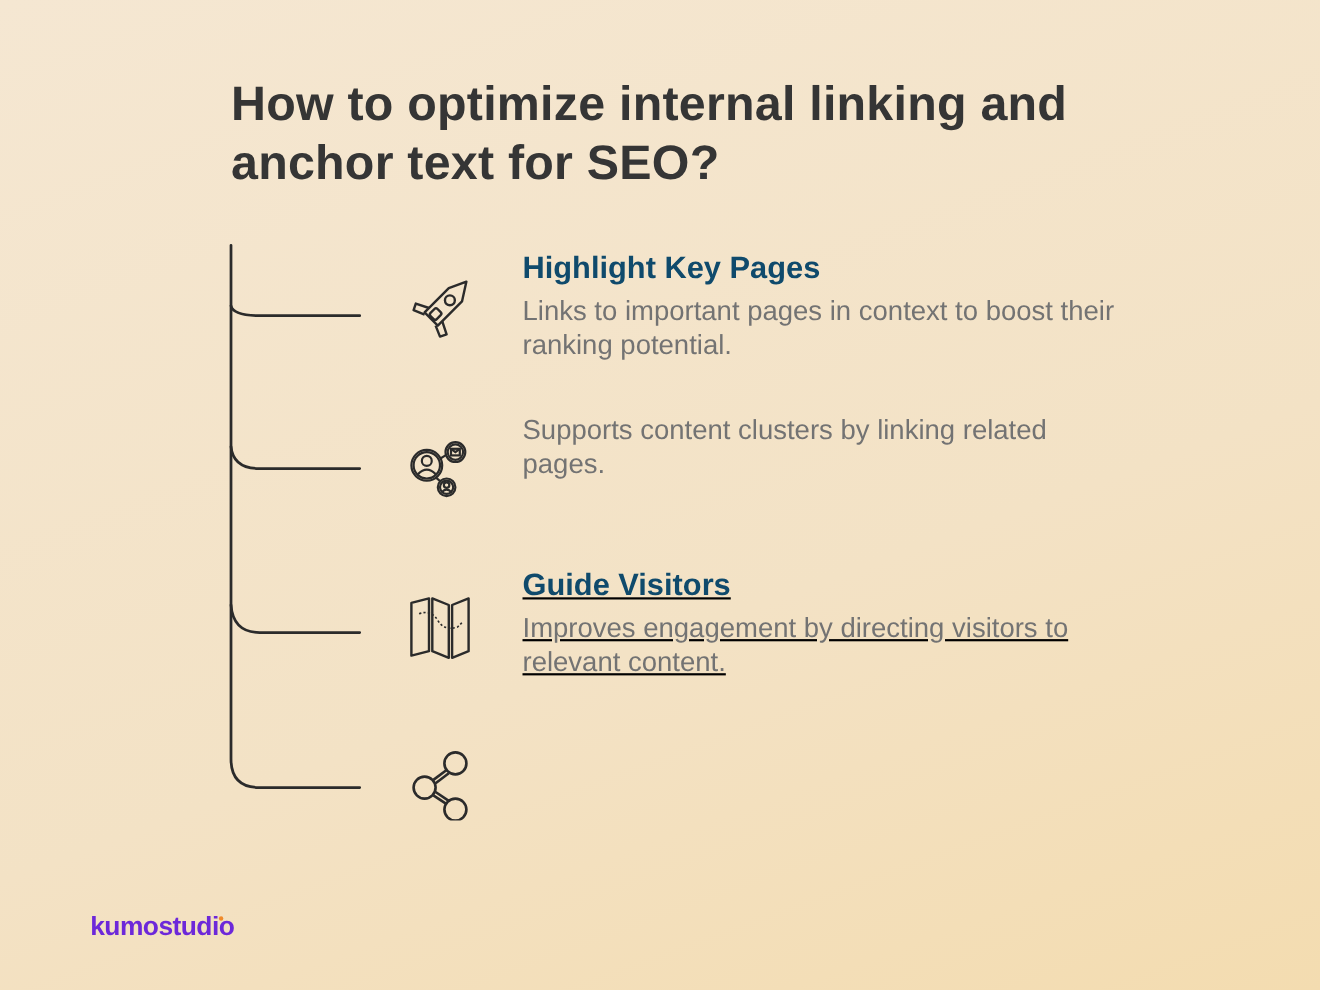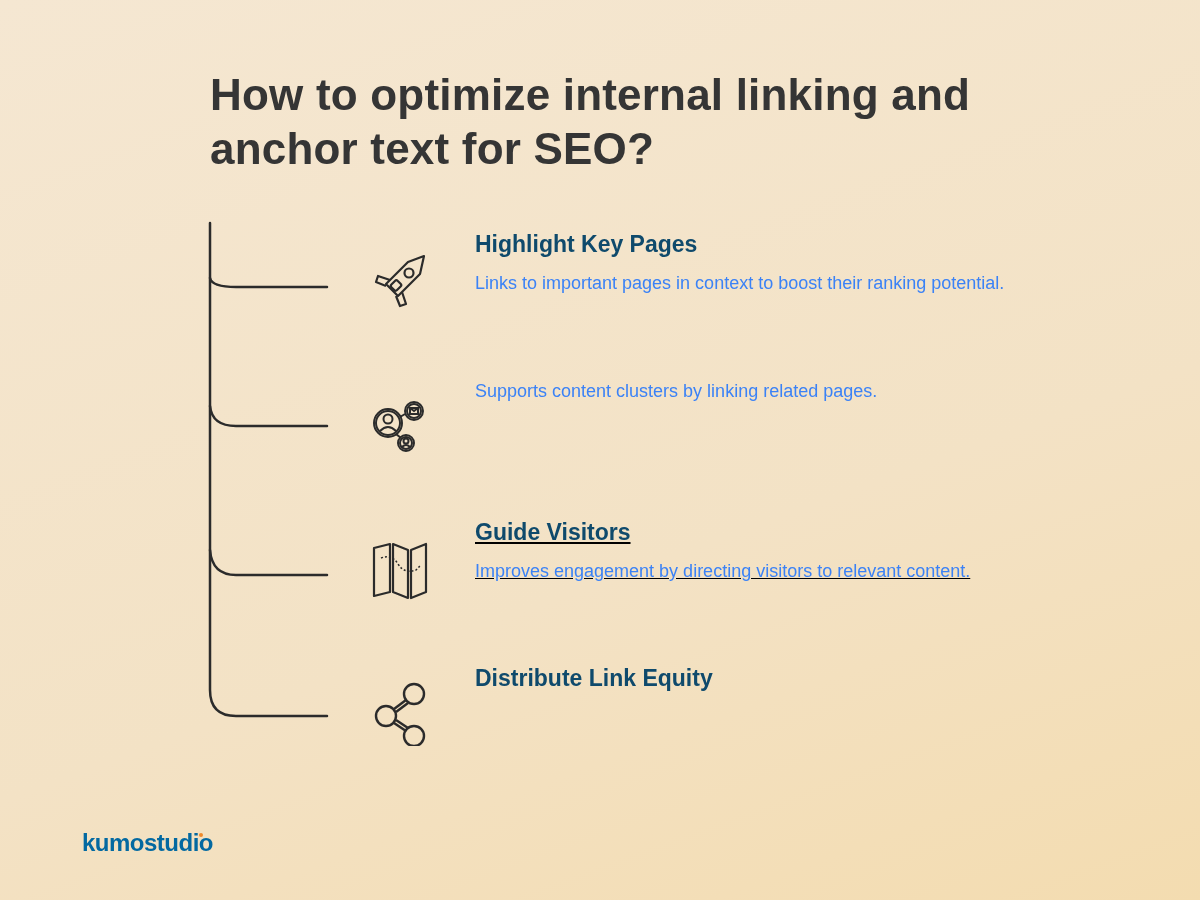--- a/index.html
+++ b/index.html
@@ -3,24 +3,24 @@
 <meta charset="utf-8">
 <style>
   html,body{margin:0;padding:0;}
   body{width:1200px;height:900px;overflow:hidden;position:relative;
     background:linear-gradient(160deg,#f5e7d2 0%,#f3e2c5 60%,#f3dcb0 100%);
     font-family:"Liberation Sans","DejaVu Sans",sans-serif;}
   .title{position:absolute;left:210px;top:68px;width:800px;margin:0;
     font-size:44px;line-height:54px;font-weight:bold;color:#353535;letter-spacing:0.2px;}
   .tree{position:absolute;left:0;top:0;width:1200px;height:900px;pointer-events:none;}
   .item{position:absolute;left:475px;width:540px;}
-  .item h2{margin:0;font-size:23px;line-height:36px;font-weight:bold;color:#0f4a6c;}
-  .item p{margin:6px 0 0 0;font-size:18px;line-height:31px;color:#3b82f6;}
+  .item h2{margin:0;font-size:28px;line-height:36px;font-weight:bold;color:#0f4a6c;}
+  .item p{margin:6px 0 0 0;font-size:25px;line-height:31px;color:#737373;}
   .icon{position:absolute;width:64px;height:64px;}
-  .logo{position:absolute;left:82px;top:829px;font-size:24px;font-weight:bold;color:#0369a1;letter-spacing:-0.5px;}
+  .logo{position:absolute;left:82px;top:829px;font-size:24px;font-weight:bold;color:#6d28d9;letter-spacing:-0.5px;}
   .logo .dot{position:absolute;width:4px;height:4px;border-radius:50%;background:#f08a2a;}
 </style>
 </head>
 <body>
 
 <h1 class="title">How to optimize internal linking and anchor text for SEO?</h1>
 
 <svg class="tree" viewBox="0 0 1200 900">
   <g fill="none" stroke="#2b2b2b" stroke-width="2.5" stroke-linecap="round">
     <path d="M210 223 L210 690 Q210 716 236 716 L327 716"></path>
@@ -84,19 +84,18 @@
     <circle cx="46" cy="12" r="10"></circle>
     <circle cx="18" cy="34" r="10"></circle>
     <circle cx="46" cy="54" r="10"></circle>
     <path d="M26 27 L38 18"></path>
       <path d="M28 30 L40 21"></path>
     <path d="M26 41 L38 49"></path>
       <path d="M28 38 L40 46"></path>
   </svg>
 </div>
 <div class="item" style="top:660px;">
-  <h2>Distribute Link Equity</h2>
 </div>
 
 <div class="logo">
   <span>kumostudio</span>
   <span class="dot" style="left:117px;top:4px;"></span>
 </div>
 
 </body></html>

